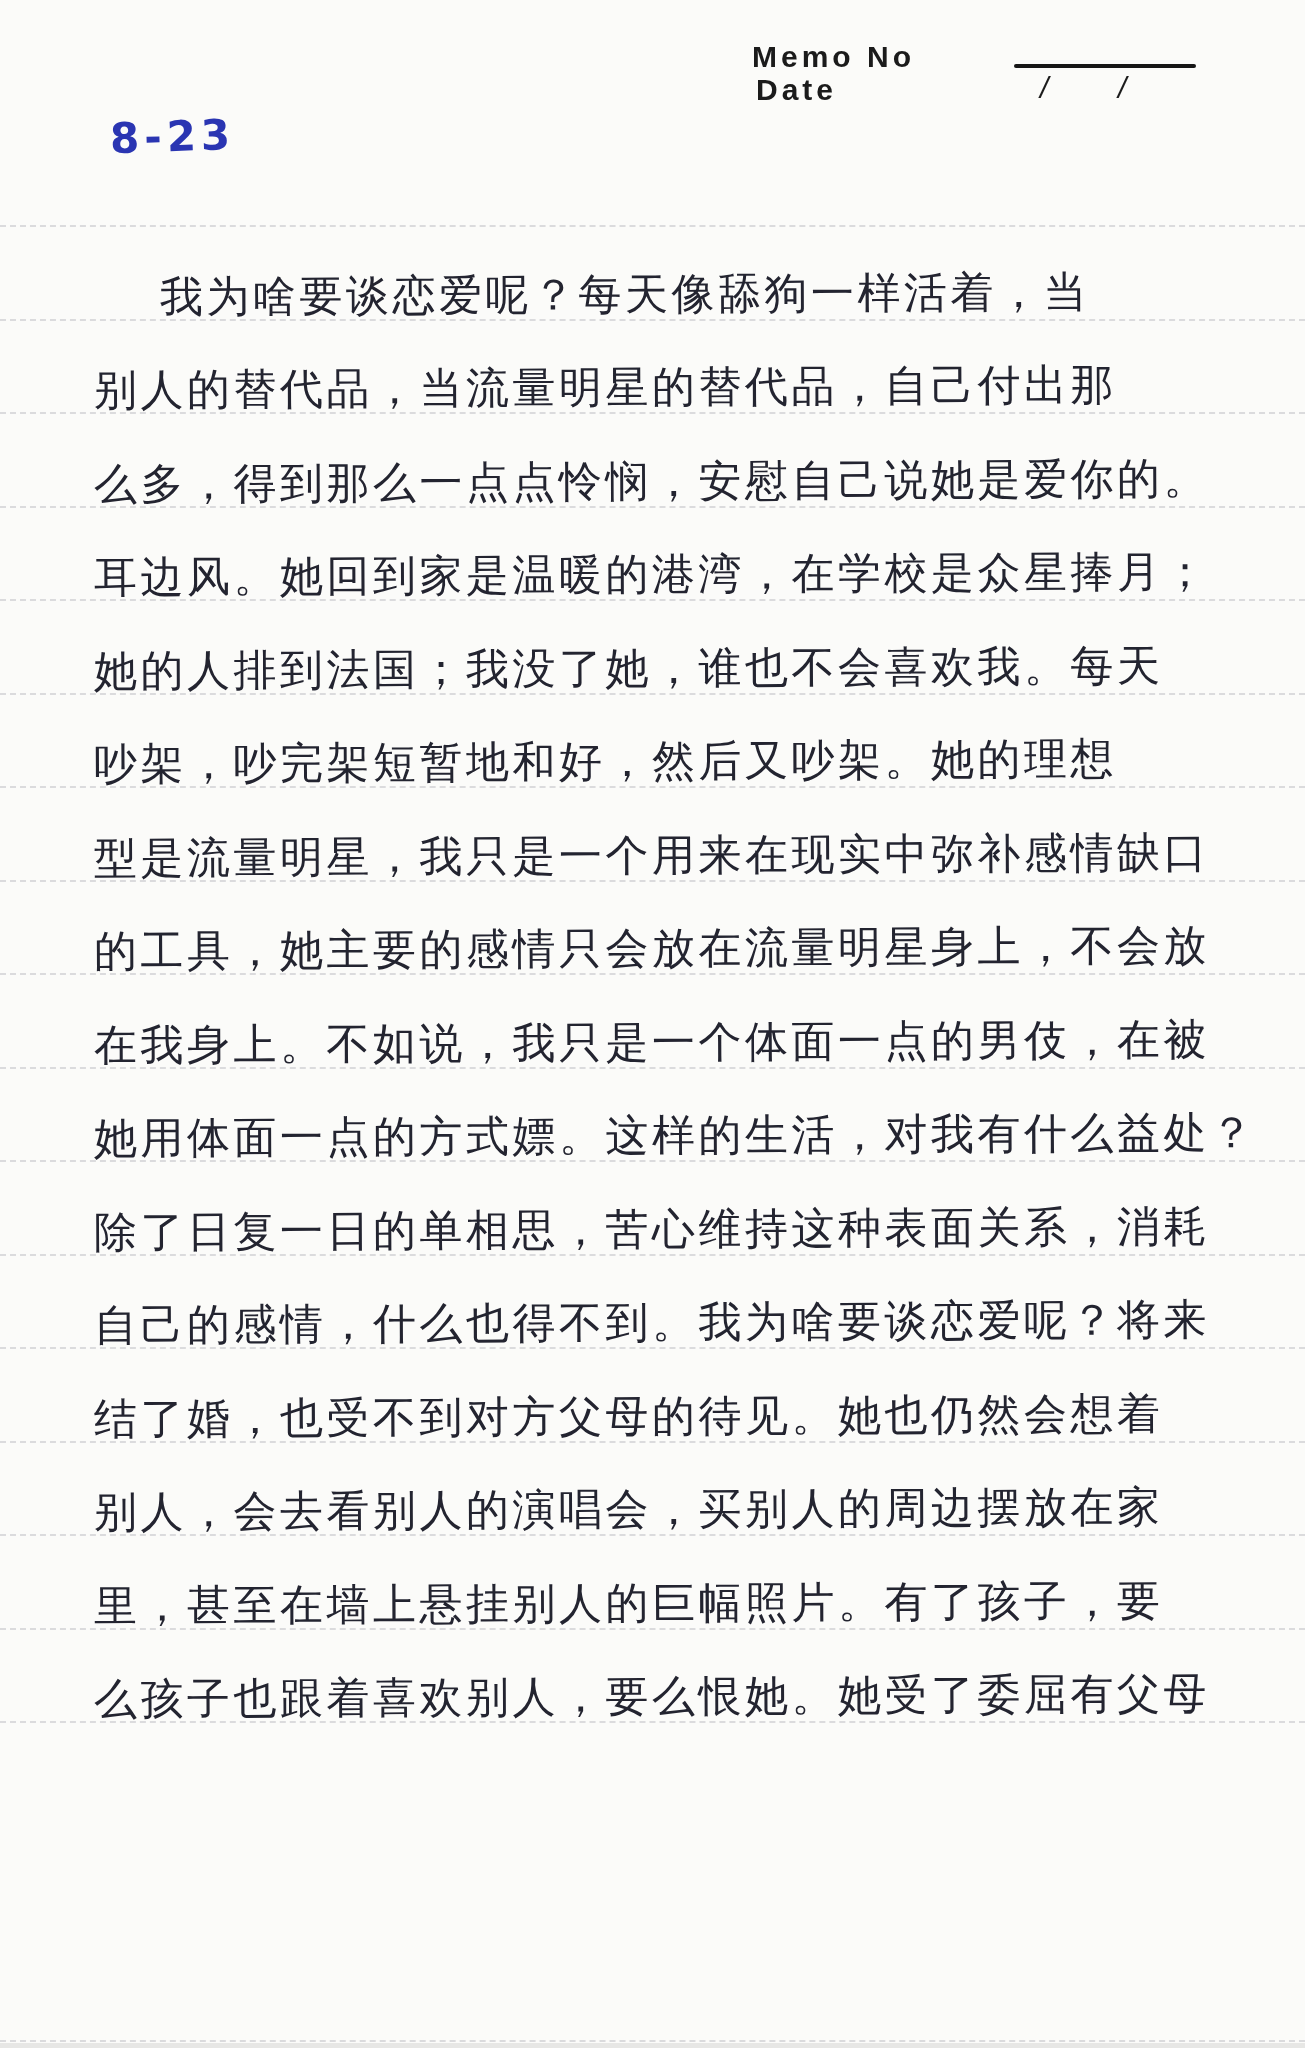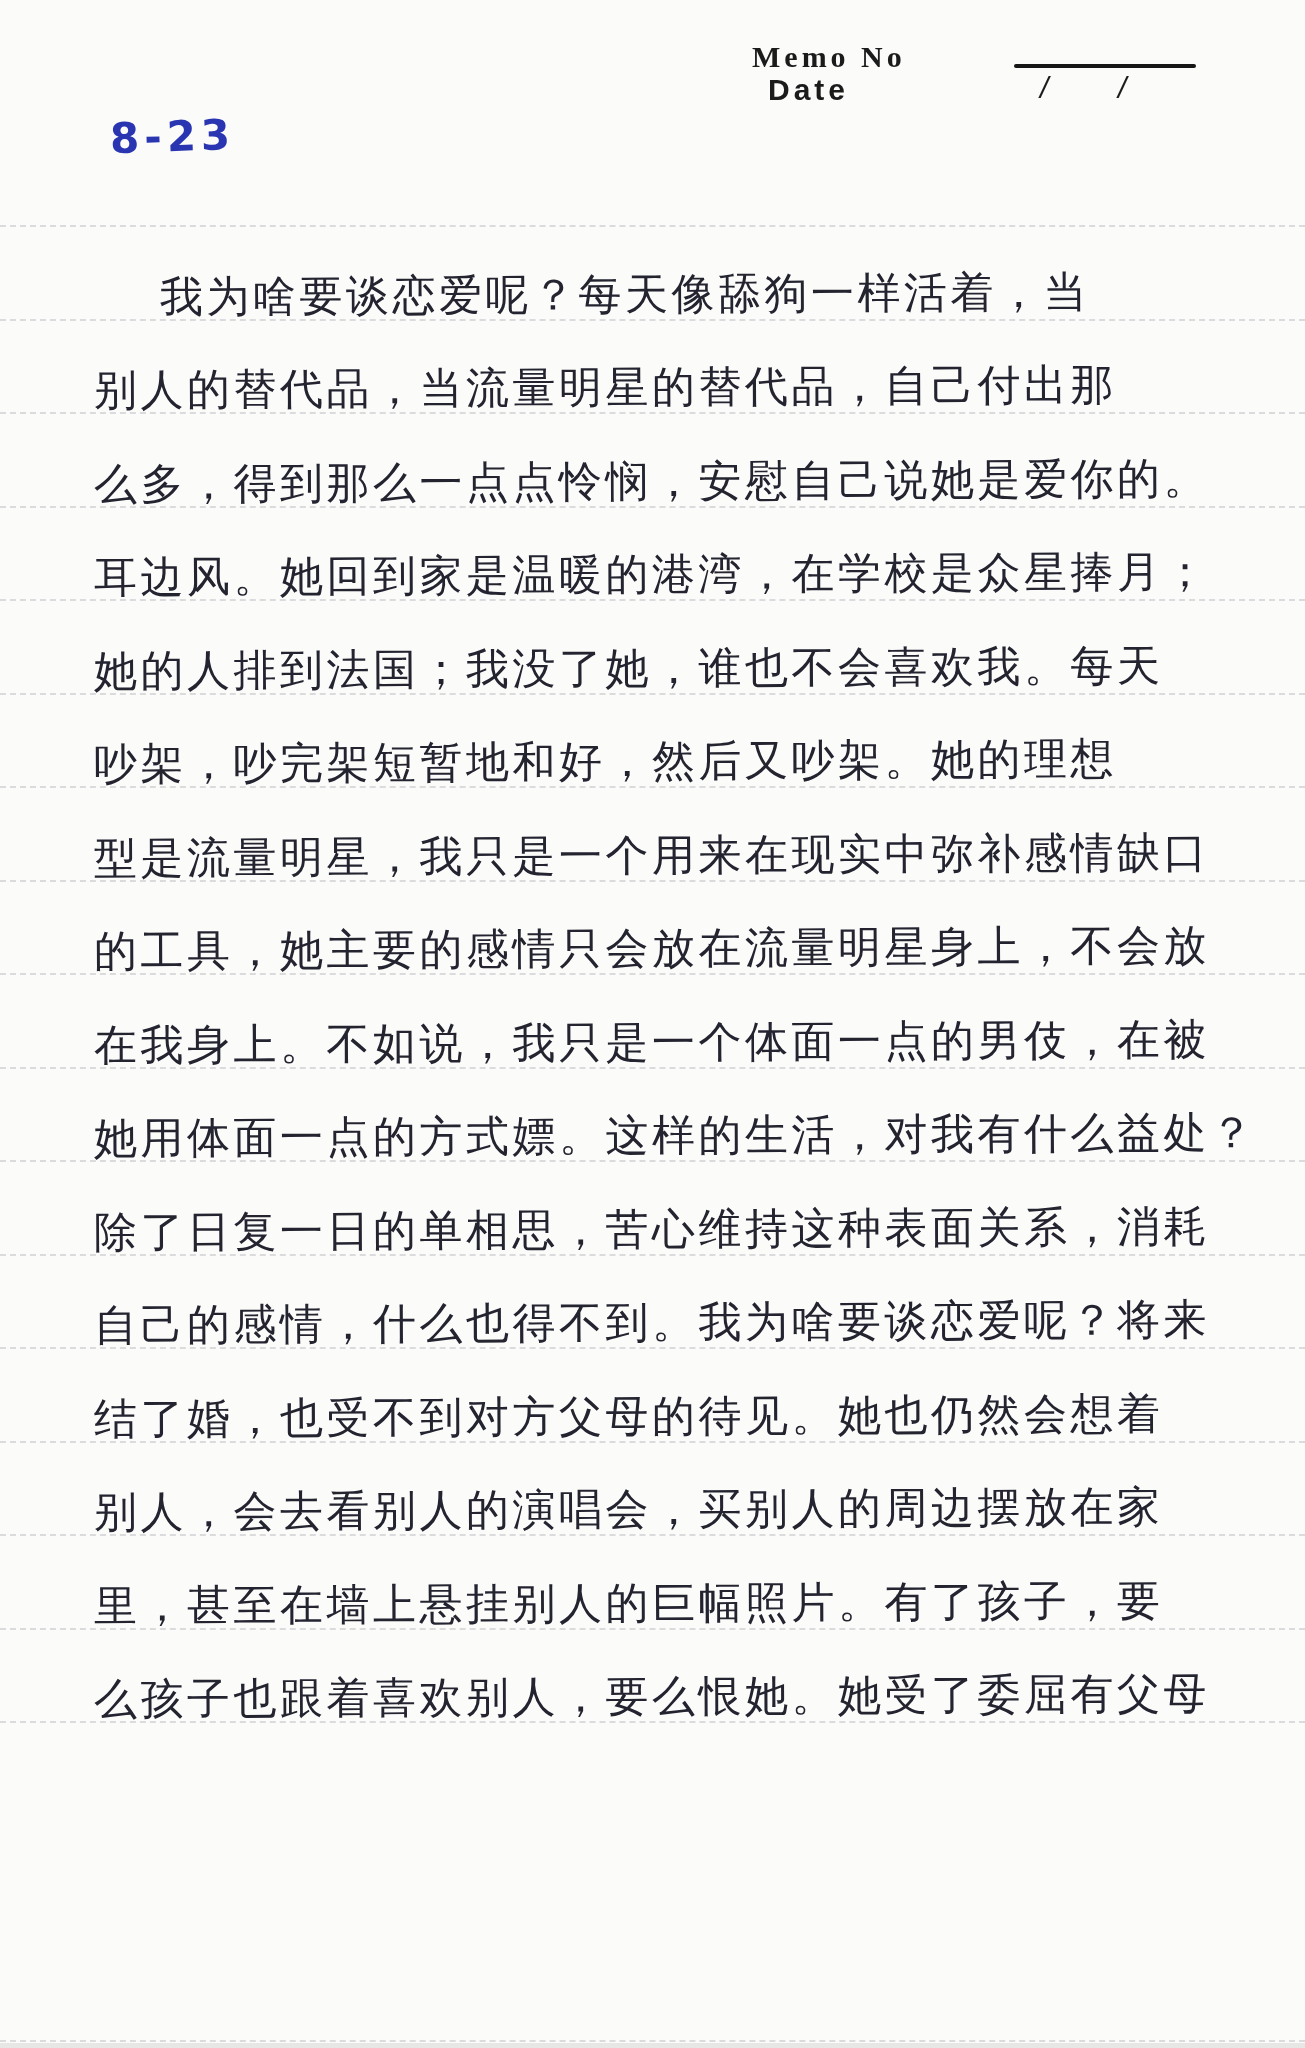--- a/index.html
+++ b/index.html
@@ -19,23 +19,23 @@
   }
   .page{position:relative;width:1305px;height:2048px;background:var(--paper);}
 
   
   .memo-header{
     position:absolute;left:752px;top:40px;width:460px;height:70px;
     color:var(--header-ink);
     font-family:"Liberation Sans", sans-serif;
     font-size:30px;font-weight:600;letter-spacing:4px;
   }
-  .memo-no-label{position:absolute;left:0;top:0;font-family:Liberation Serif, serif;}
+  .memo-no-label{position:absolute;left:0;top:0;}
   .memo-no-line{position:absolute;left:262px;top:24px;width:182px;border-bottom:4px solid #161616;border-radius:2px;}
-  .date-label{position:absolute;left:16px;top:33px;}
+  .date-label{position:absolute;left:4px;top:33px;}
   .date-slash{position:absolute;top:31px;font-style:italic;font-weight:500;}
   .date-slash.s1{left:288px;}
   .date-slash.s2{left:366px;}
 
   
   .hand-date{
     position:absolute;left:110px;top:112px;
     color:var(--date-ink);
     font-size:42px;font-weight:600;letter-spacing:5px;
     transform:rotate(-2deg);

